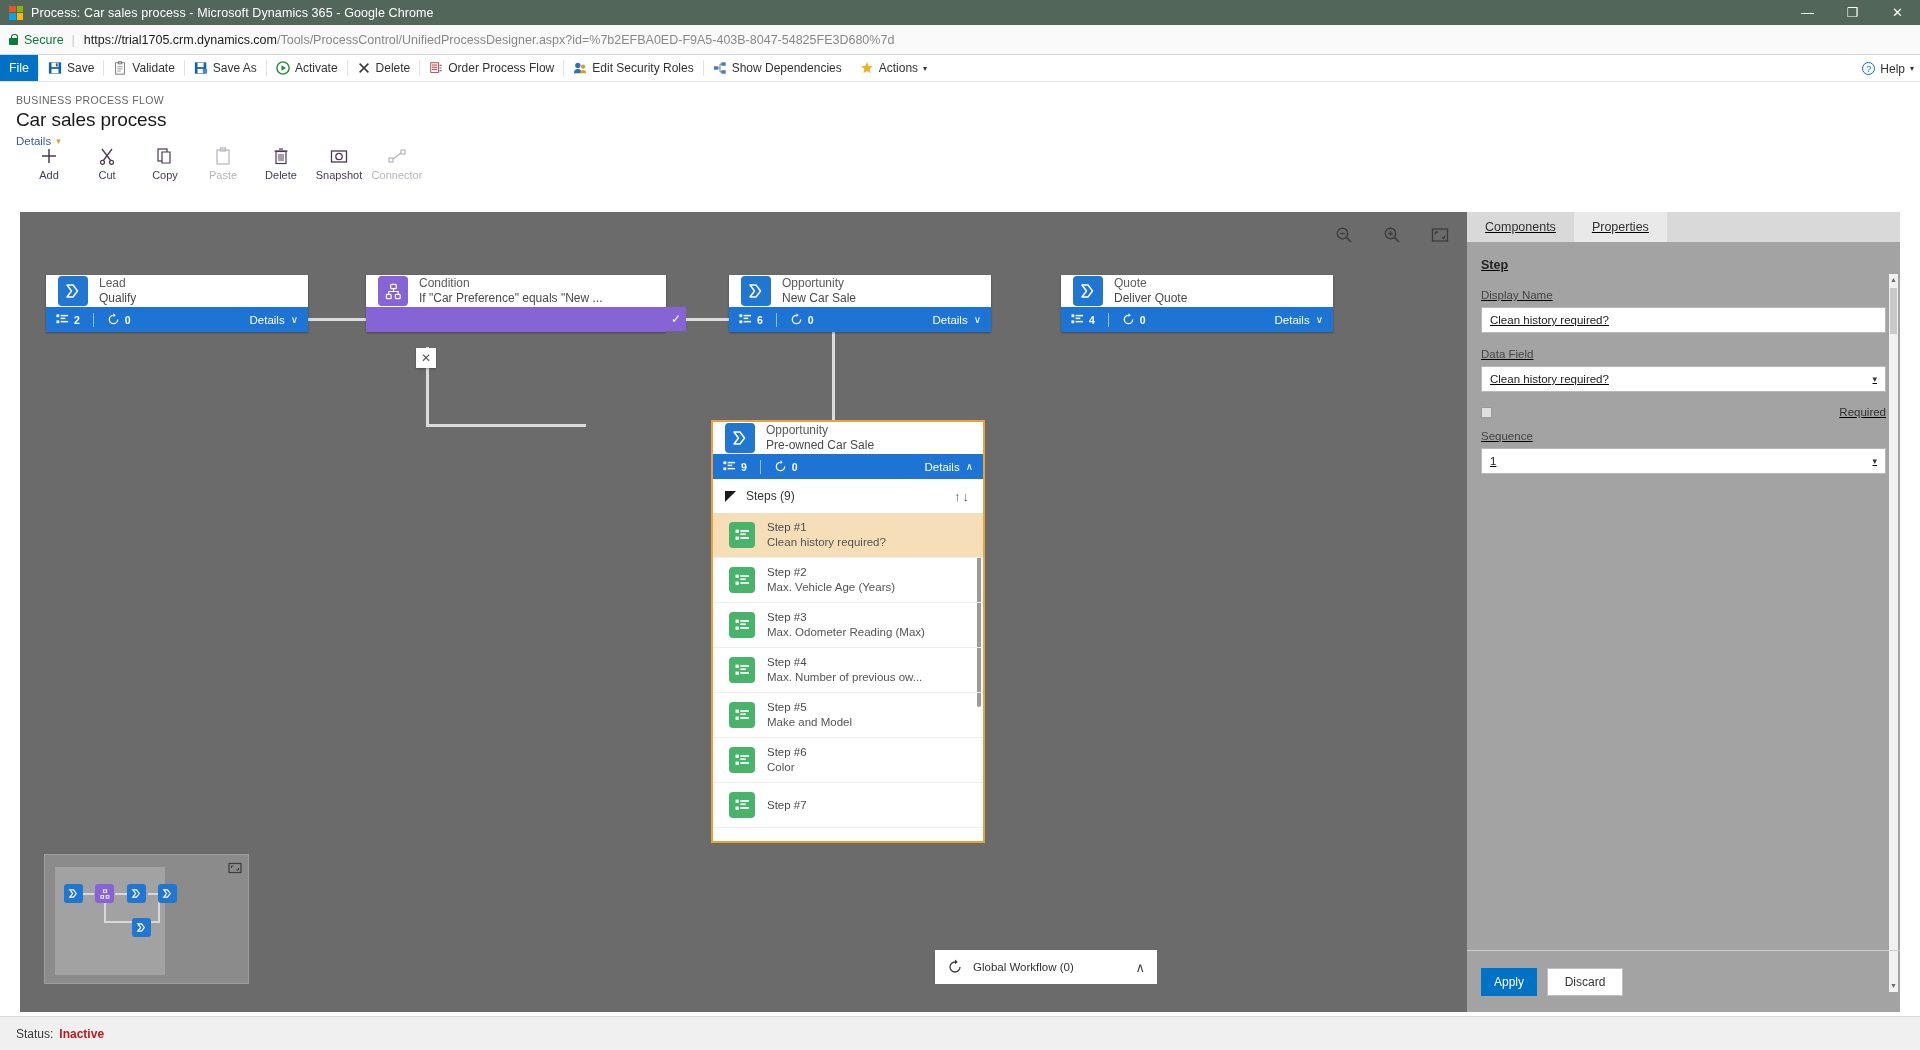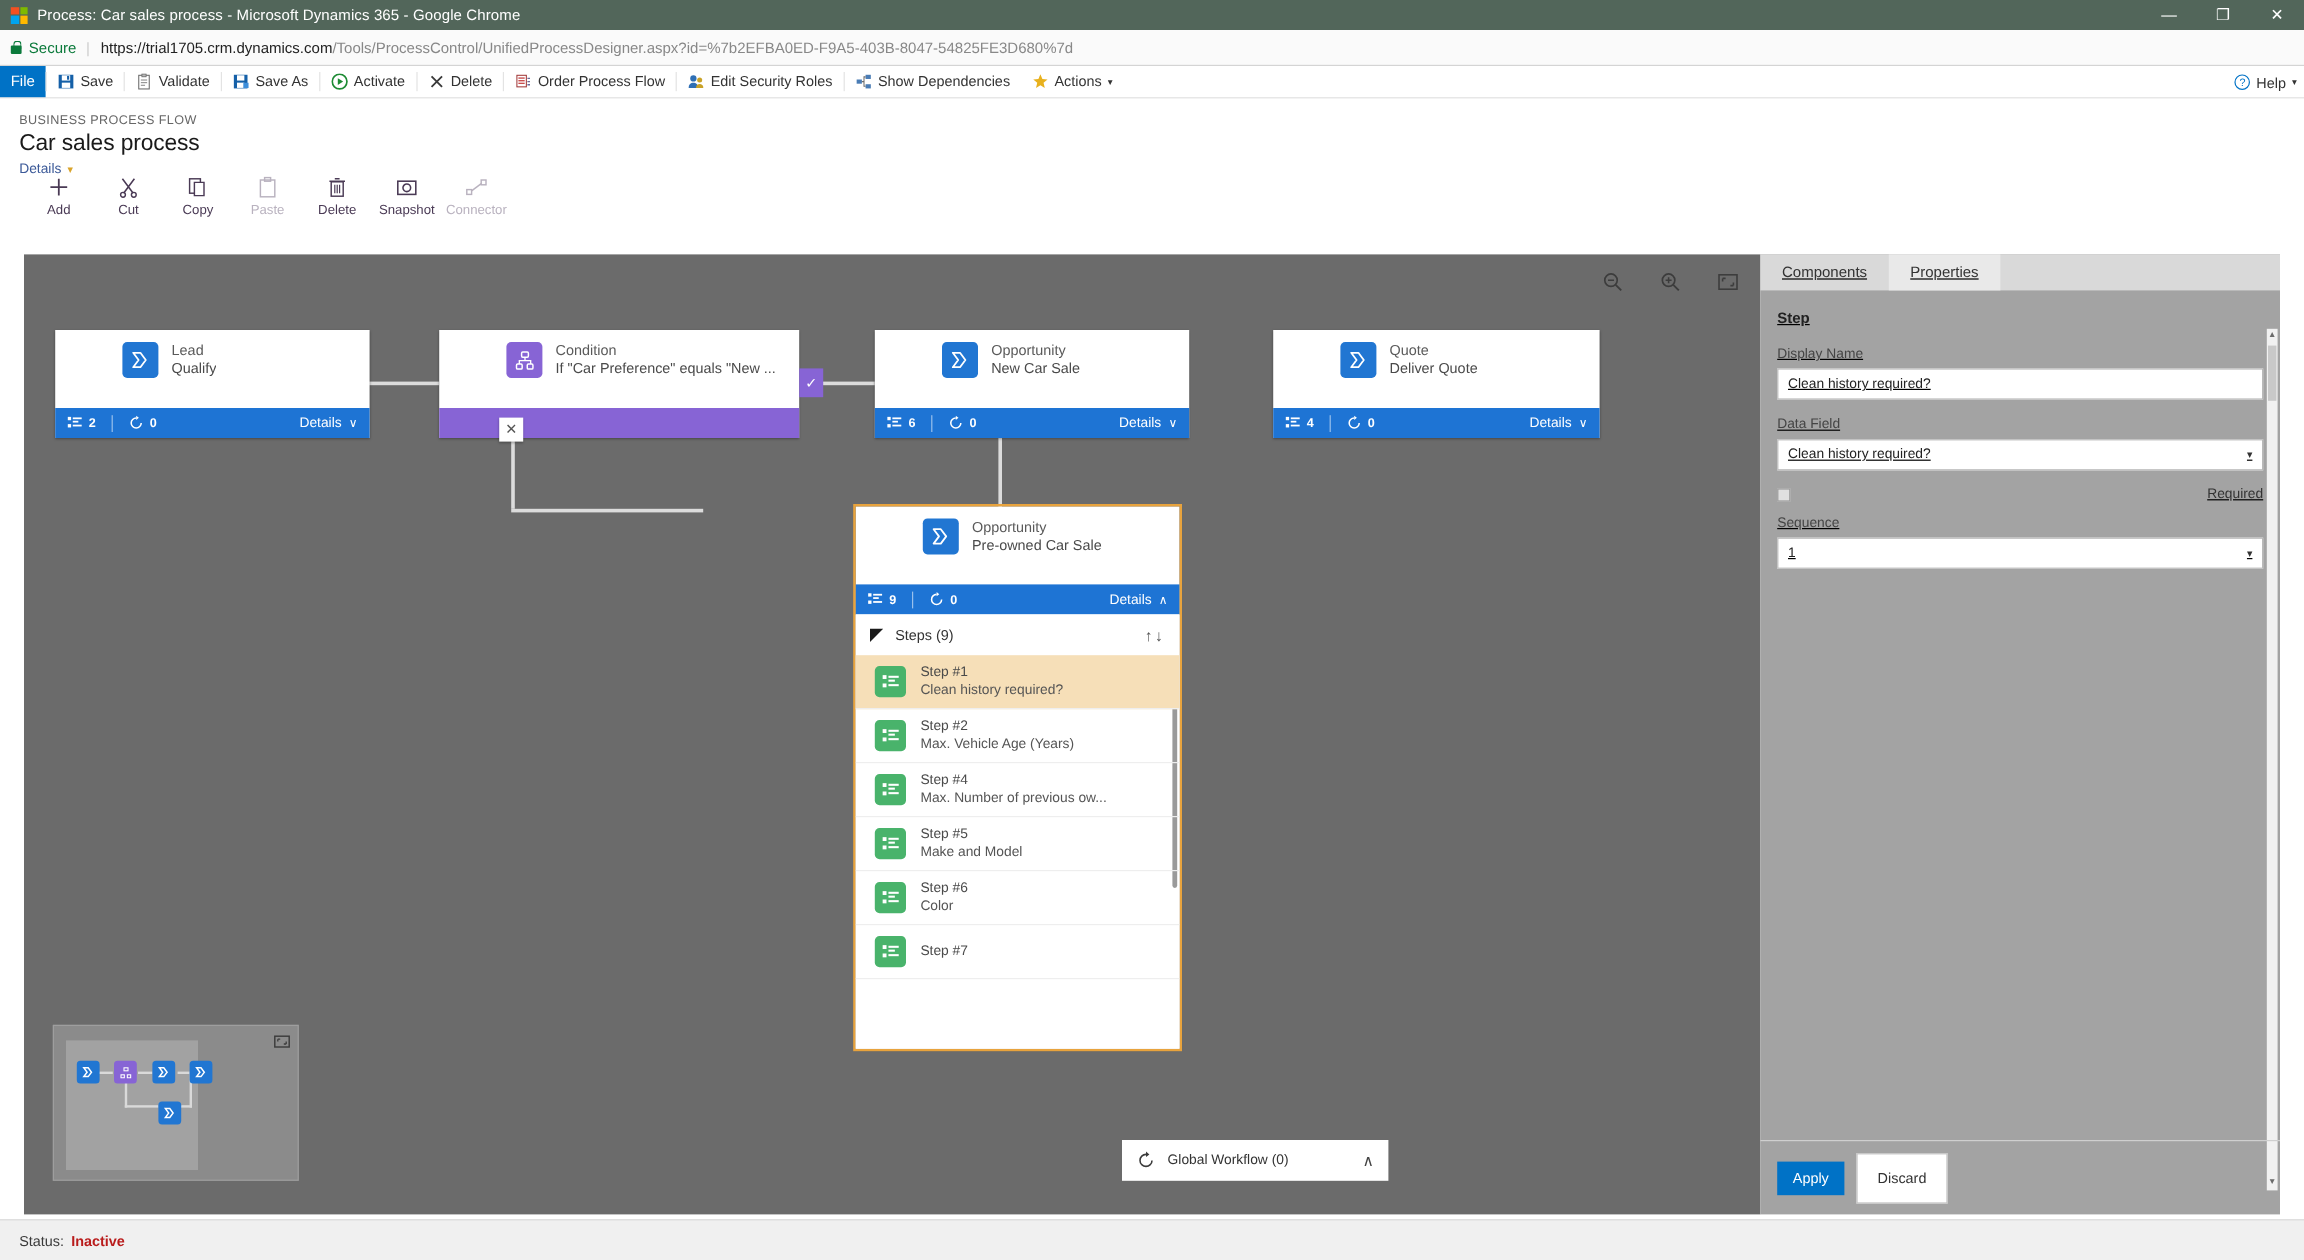--- a/index.html
+++ b/index.html
@@ -72,21 +72,21 @@
   
   .canvas {
     position: absolute; left: 20px; top: 212px; width: 1447px; height: 800px;
     background: #6b6b6b;
   }
   .canvas-tools { position:absolute; right: 16px; top: 12px; display:flex; gap: 26px; align-items:center; }
   .ct-btn { width: 22px; height: 22px; color: #3c3c3c; display:flex; align-items:center; justify-content:center; }
 
   
   .stage { position: absolute; background: #ffffff; box-shadow: 0 1px 2px rgba(0,0,0,.35); }
-  .stage-top { display: flex; gap: 11px; padding: 10px 12px; height: 65px; margin-left: 44px; }
+  .stage-top { display: flex; align-items: center; gap: 11px; padding: 10px 12px; height: 32px; }
   .stage-ico { width: 30px; height: 30px; border-radius: 4px; display:flex; align-items:center; justify-content:center; flex: 0 0 auto; }
   .stage-ico.blue { background: #2176d2; }
   .stage-ico.purple { background: #8764d5; }
   .stage-txt { line-height: 1.28; }
   .stage-entity { font-size: 12px; color: #5a5a5a; }
   .stage-name { font-size: 12px; color: #4a4a4a; white-space: nowrap; overflow: hidden; text-overflow: ellipsis; max-width: 182px;}
   .stage-foot { background: #1e74d4; height: 25px; display:flex; align-items:center; padding: 0 10px; color:#fff; font-size: 11px; gap: 0; }
   .foot-count { display:flex; align-items:center; gap:5px; font-weight:700; font-size:10.5px;}
   .foot-div { width:1px; height:14px; background:rgba(255,255,255,.55); margin: 0 13px; }
   .foot-details { margin-left:auto; display:flex; align-items:center; gap:6px; font-size:11.5px;}
@@ -135,21 +135,21 @@
   .fld-select .car { margin-left:auto; font-size:9px; color:#333; }
   .gap { height: 15px; }
   .chk-row { display:flex; align-items:center; gap:7px; margin: 14px 0 12px 0; justify-content: space-between; }
   .chk { width: 11px; height: 11px; border:1px solid #9a9a9a; background:#e0e0e0; }
   .chk-lbl { font-size: 11.5px; color:#333; }
   .rscroll { position:absolute; right: 2px; top: 32px; width: 9px; height: 718px; background:#f1f1f1; }
   .rscroll .thumb { position:absolute; top: 14px; left:1px; width:7px; height: 46px; background:#c9c9c9; }
   .rscroll .arw { position:absolute; left:0; width:9px; height:12px; color:#6b6b6b; font-size:7px; text-align:center; line-height:12px;}
   .rfooter { position:absolute; left:0; bottom:0; width: 433px; height: 62px; border-top:1px solid #cfcfcf; display:flex; align-items:center; padding-left: 14px; gap: 10px; }
   .btn-apply { background:#0072c6; color:#fff; width: 56px; height: 28px; display:flex;align-items:center;justify-content:center; font-size:12px; }
-  .btn-discard { background:#fff; color:#333; border:1px solid #bfbfbf; width: 76px; height: 42px; display:flex;align-items:center;justify-content:center;font-size:12px;}
+  .btn-discard { background:#fff; color:#333; border:1px solid #bfbfbf; width: 76px; height: 28px; display:flex;align-items:center;justify-content:center;font-size:12px;}
 
   
   .statusbar { position:absolute; left:0; bottom:0; width:1920px; height: 34px; background:#f0f0f0; border-top:1px solid #dadada; display:flex; align-items:center; padding-left: 16px; gap: 6px; font-size: 12px; color:#333; }
   .st-label { color:#3a3a3a; }
   .st-value { font-weight:700; color:#b91c1c; }
 </style>
 </head>
 <body>
 
 <div class="chrome-titlebar">
@@ -588,20 +588,35 @@
               <rect x="5" y="5" width="5" height="1.6" fill="#fff"></rect>
               <rect x="5" y="8.5" width="8" height="1.6" fill="#fff"></rect>
             </svg>
           </span>
         <span class="step-txt">
           <span class="step-no" style="display:block">Step #2</span>
           <span class="step-name" style="display:block">Max. Vehicle Age (Years)</span>
         </span>
       </div>
 
+      <div class="step-row">
+        <span class="step-ico">
+            <svg width="15" height="15" viewBox="0 0 14 14">
+              <rect x="0.5" y="1.5" width="3" height="3" fill="#fff"></rect>
+              <rect x="0.5" y="8" width="3" height="3" fill="#fff"></rect>
+              <rect x="5" y="2" width="8" height="1.6" fill="#fff"></rect>
+              <rect x="5" y="5" width="5" height="1.6" fill="#fff"></rect>
+              <rect x="5" y="8.5" width="8" height="1.6" fill="#fff"></rect>
+            </svg>
+          </span>
+        <span class="step-txt">
+          <span class="step-no" style="display:block">Step #3</span>
+          <span class="step-name" style="display:block; max-width:196px;">Max. Odometer Reading (Max)</span>
+        </span>
+      </div>
 
       <div class="step-row">
         <span class="step-ico">
             <svg width="15" height="15" viewBox="0 0 14 14">
               <rect x="0.5" y="1.5" width="3" height="3" fill="#fff"></rect>
               <rect x="0.5" y="8" width="3" height="3" fill="#fff"></rect>
               <rect x="5" y="2" width="8" height="1.6" fill="#fff"></rect>
               <rect x="5" y="5" width="5" height="1.6" fill="#fff"></rect>
               <rect x="5" y="8.5" width="8" height="1.6" fill="#fff"></rect>
             </svg>

